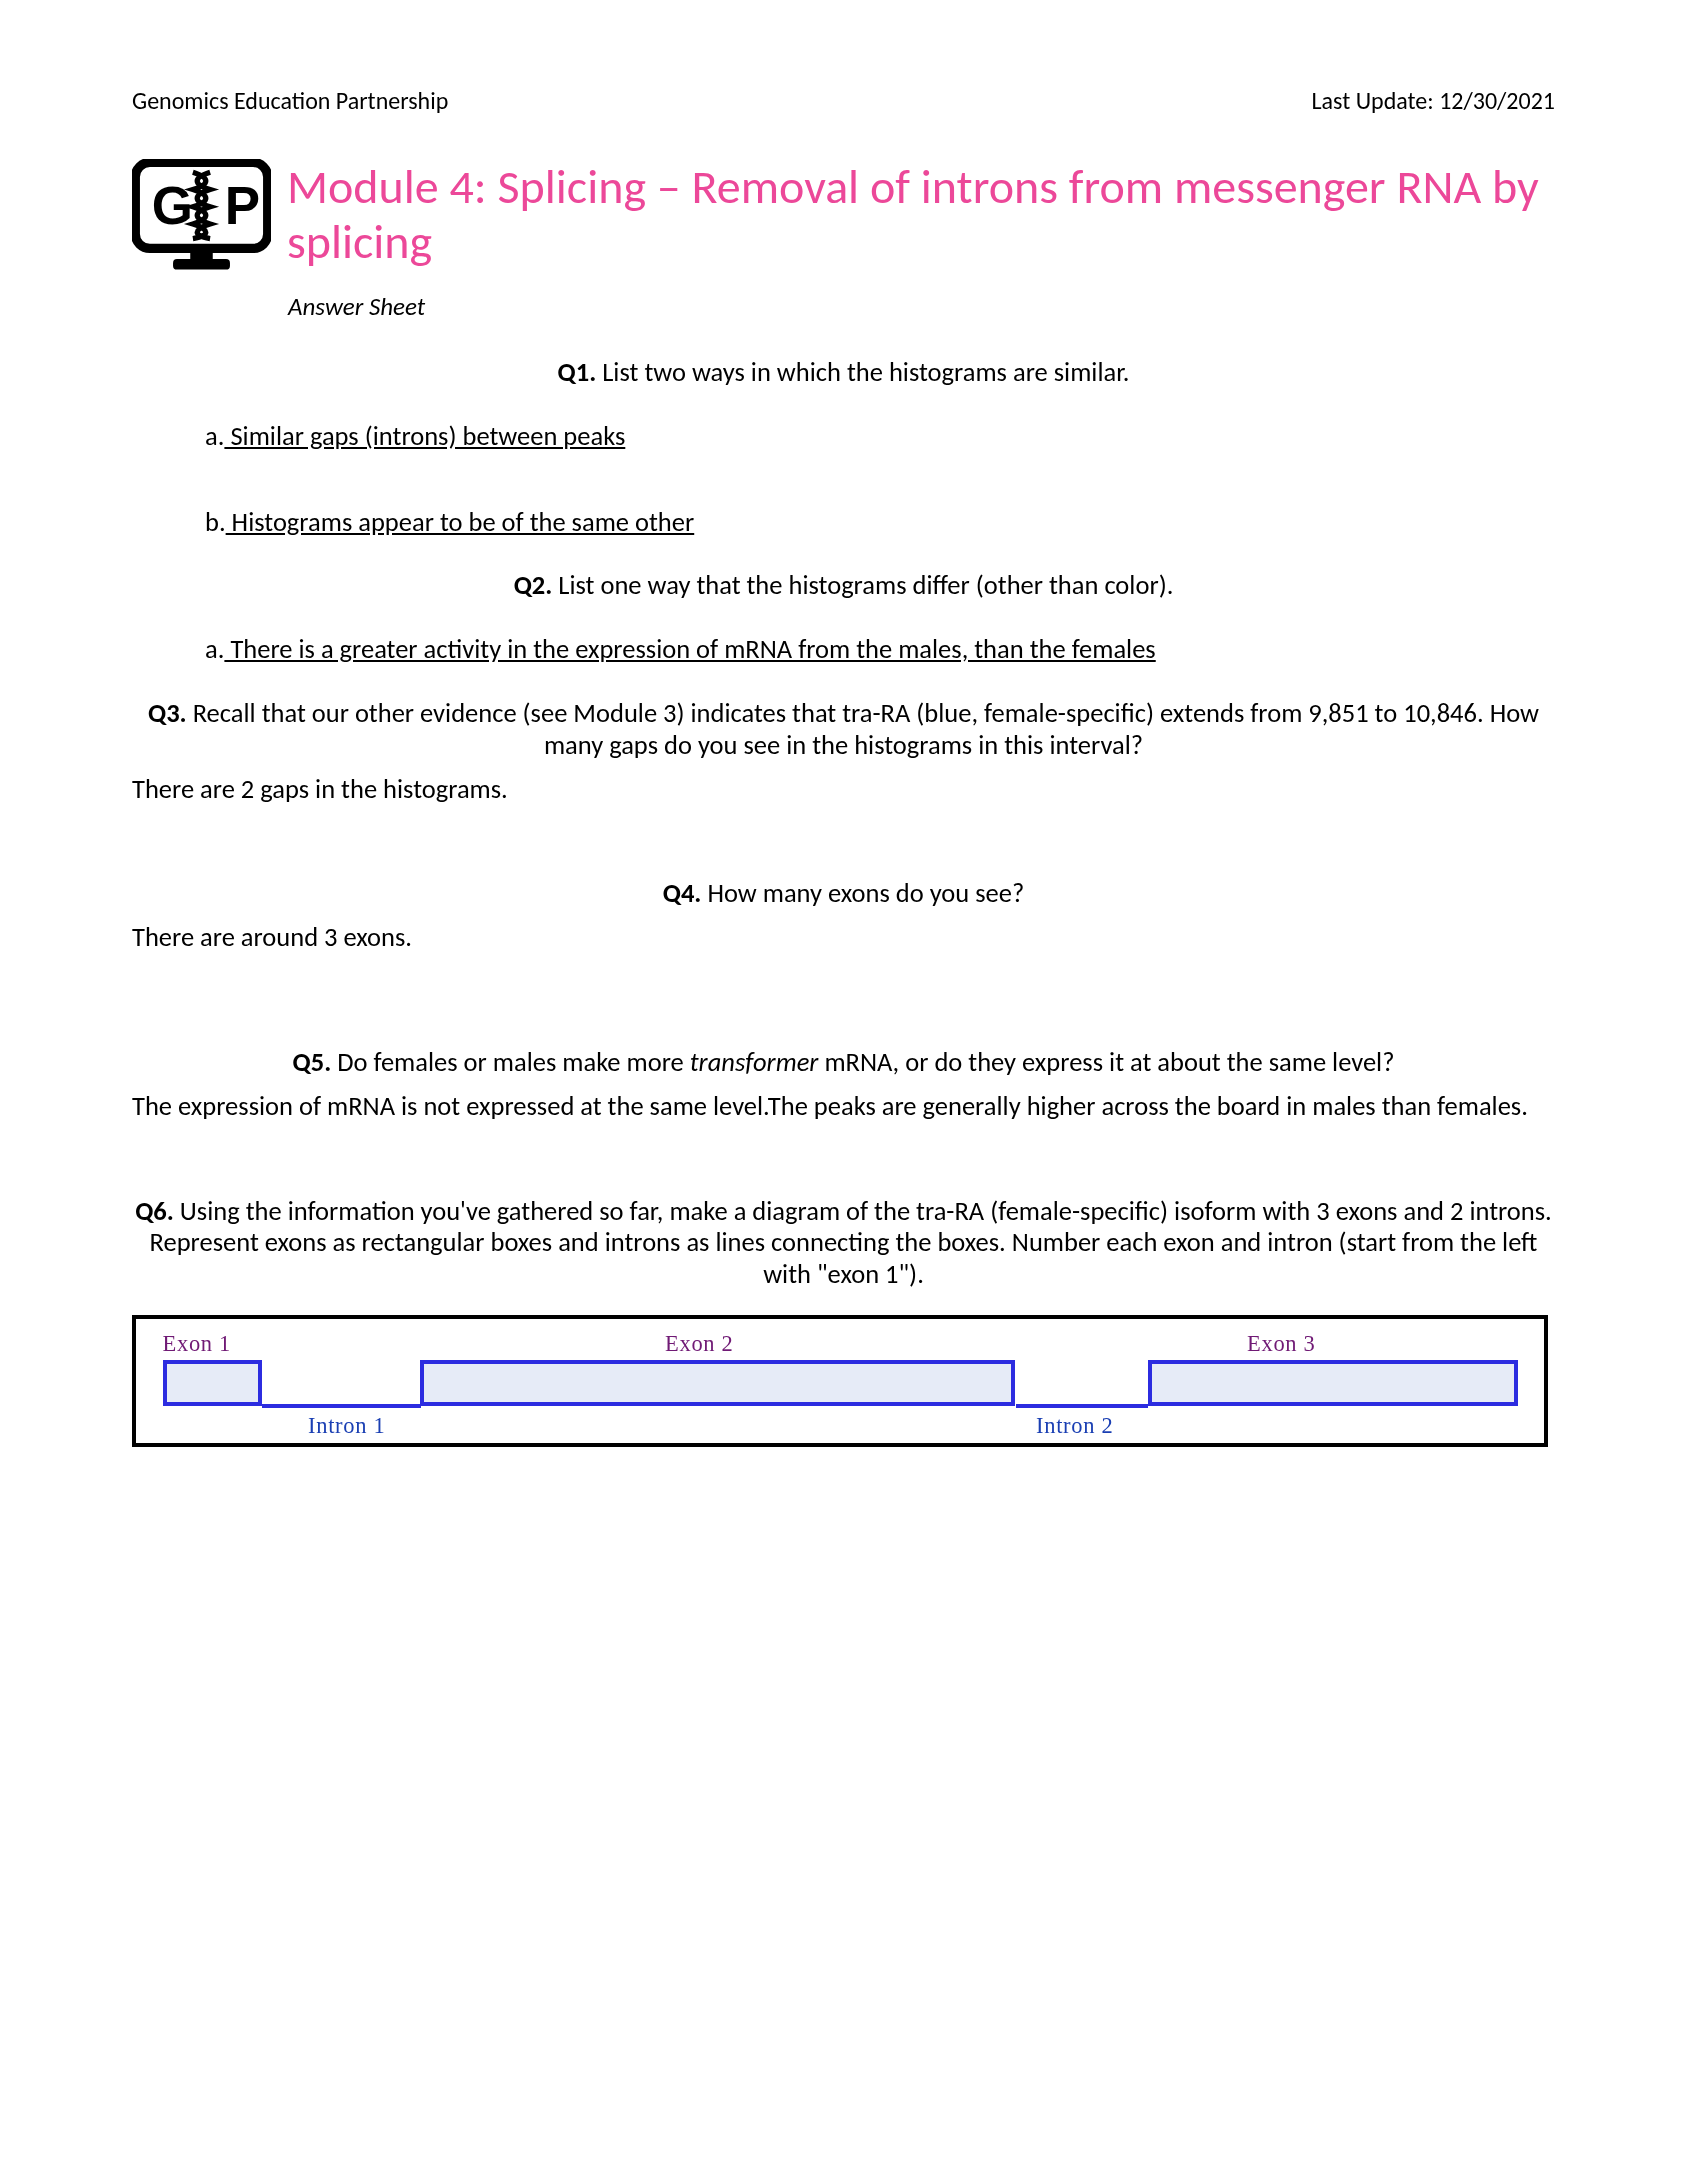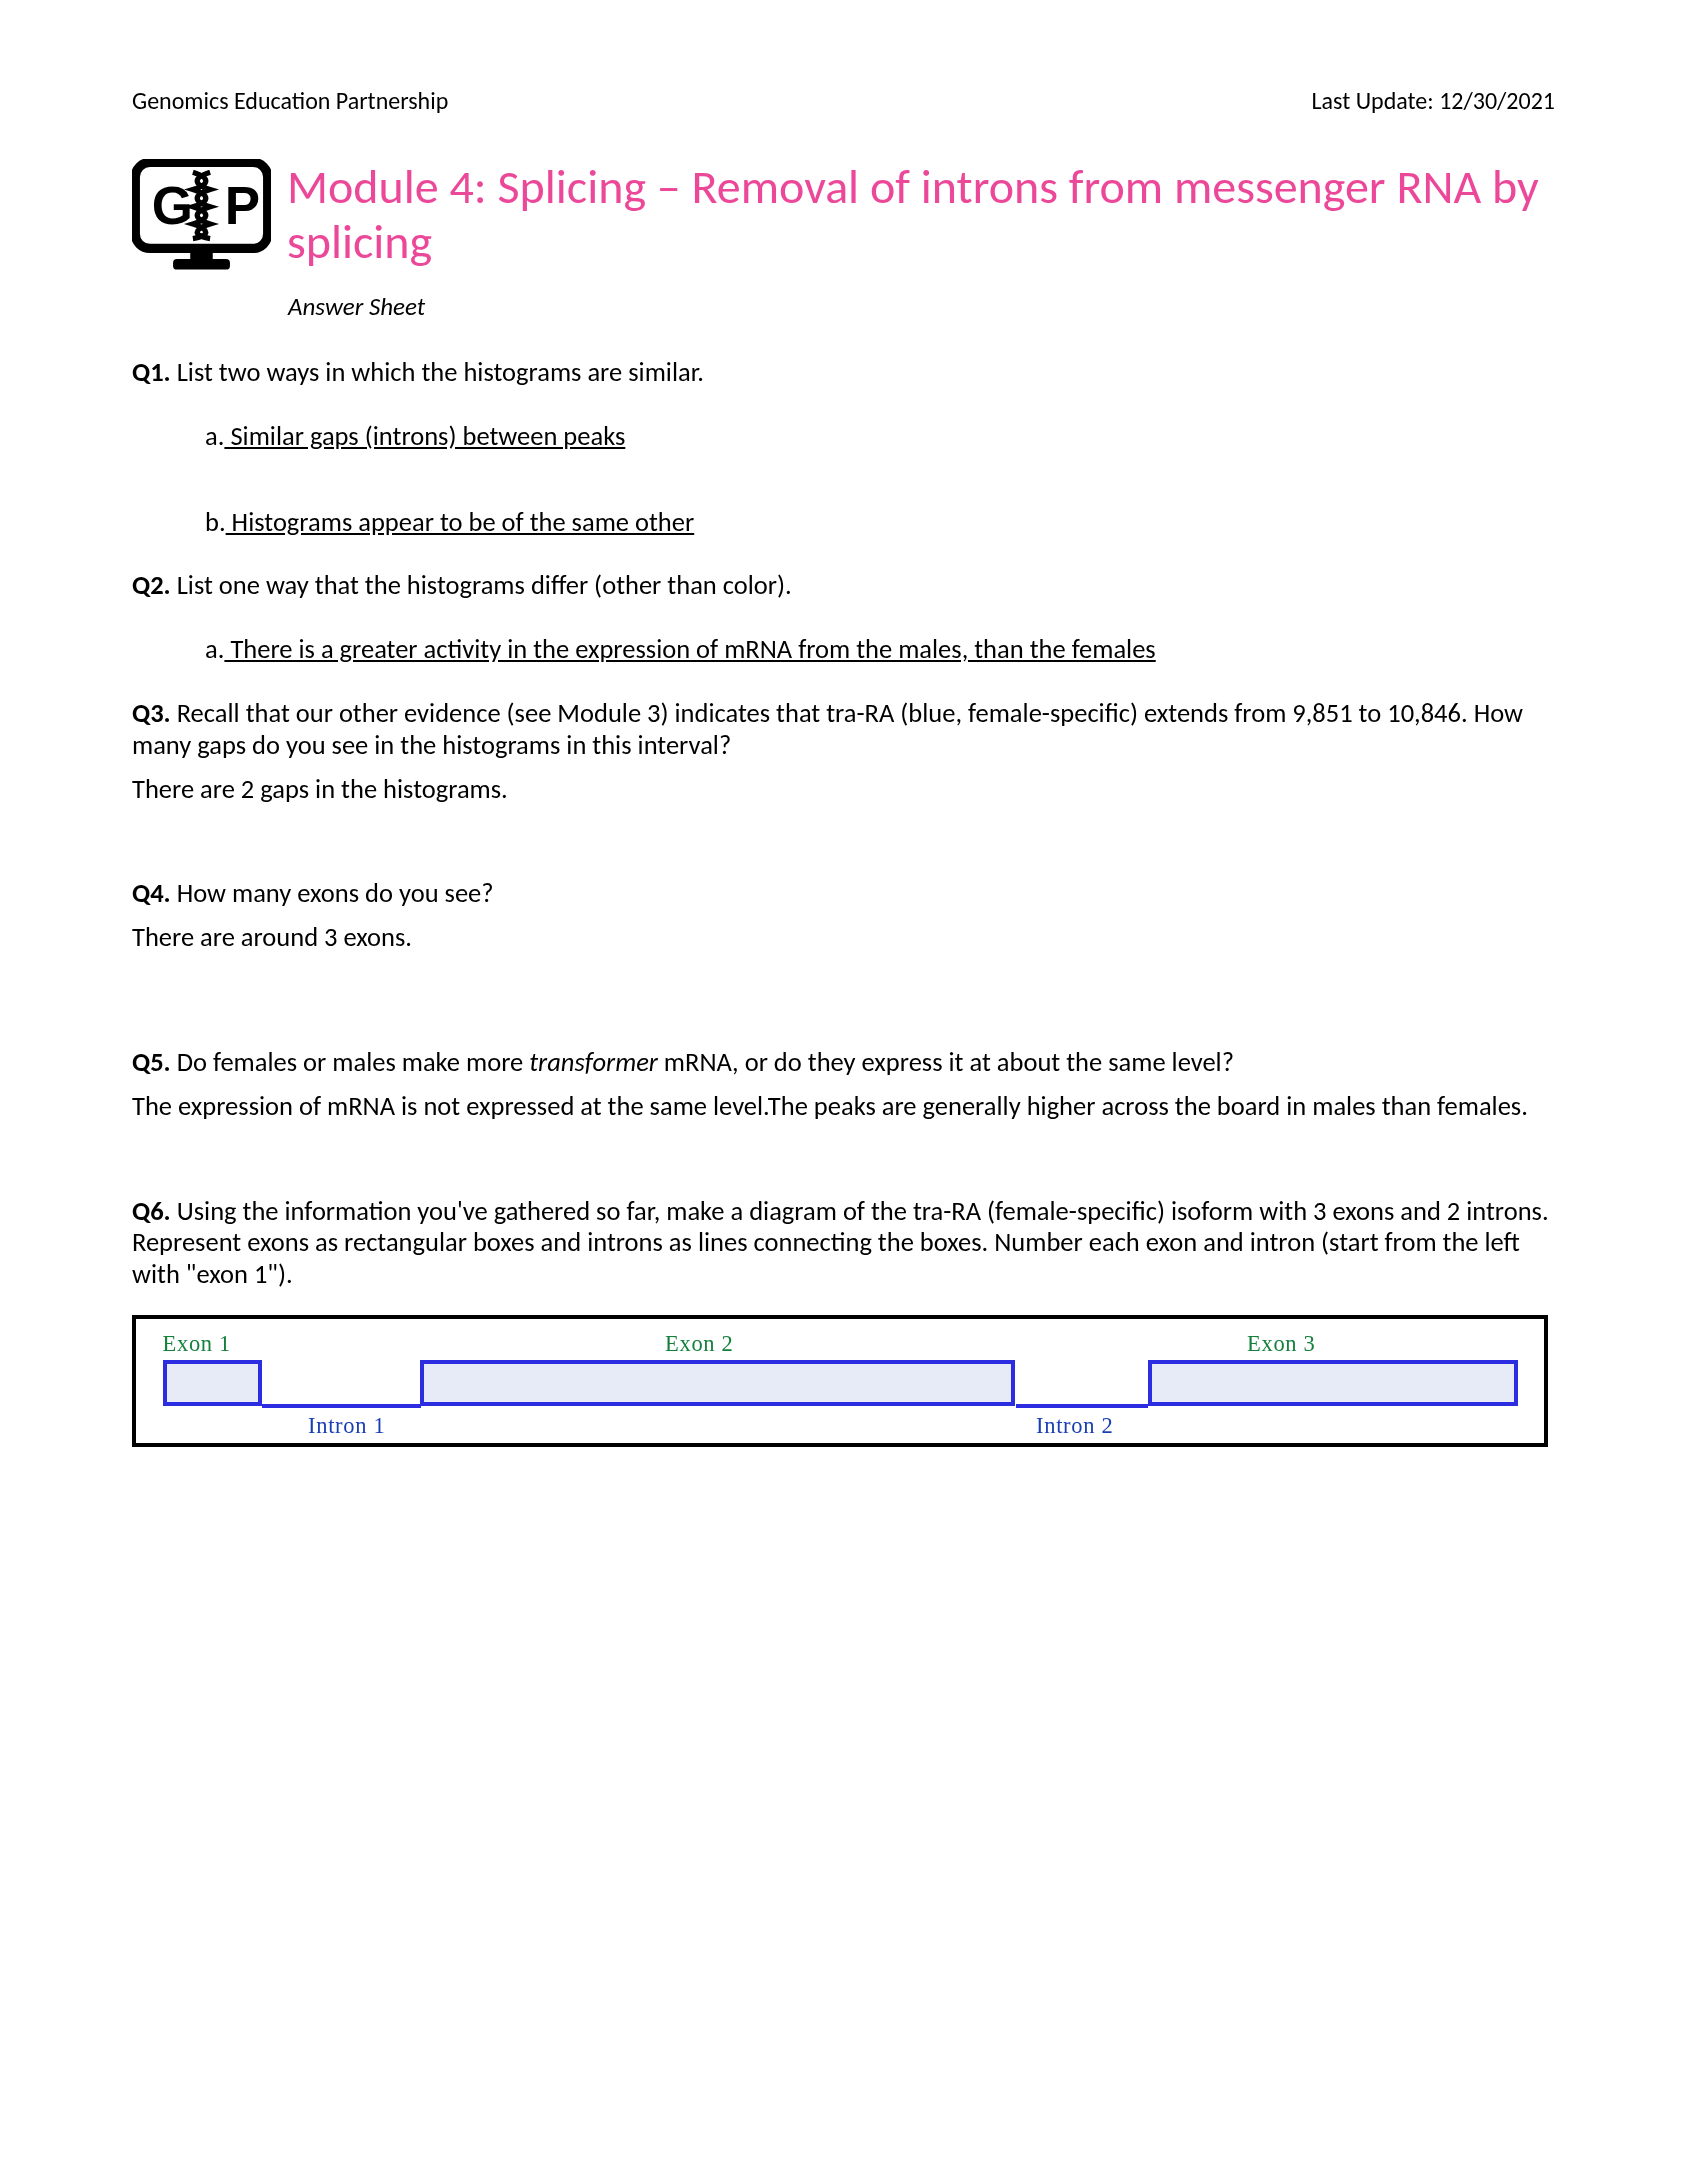--- a/index.html
+++ b/index.html
@@ -49,21 +49,21 @@
     }
     .content {
       position: absolute;
       top: 357px;
       left: 132px;
       right: 132px;
       font-size: 26.5px;
       color: #000;
       line-height: 1.2;
     }
-    .q { margin-bottom: 12px; }
+    .q { margin-bottom: 12px; text-align: center; }
     .qlabel { font-weight: 700; }
     .indent { margin-left: 73px; }
     .underline { text-decoration: underline; }
     .block { margin-bottom: 32px; }
     .gap-large { margin-bottom: 54px; }
     .gap-xl { margin-bottom: 93px; }
     .gap-med { margin-bottom: 73px; }
     .diagram-frame {
       border: 4.6px solid #000;
       width: 1416px;
@@ -81,21 +81,21 @@
       position: absolute;
       height: 4px;
       background: #2c2ce0;
     }
     .hand-label {
       position: absolute;
       font-family: 'Comic Sans MS', cursive;
       font-size: 22.5px;
       letter-spacing: 0.7px;
     }
-    .red { color: #15803d; }
+    .red { color: #701a75; }
     .blue { color: #1a3fb3; }
     em.ital { font-style: italic; font-family: inherit; }
   </style>
 </head>
 <body>
 
 <div class="header-row">
   <span>Genomics Education Partnership</span>
   <span>Last Update: 12/30/2021</span>
 </div>

